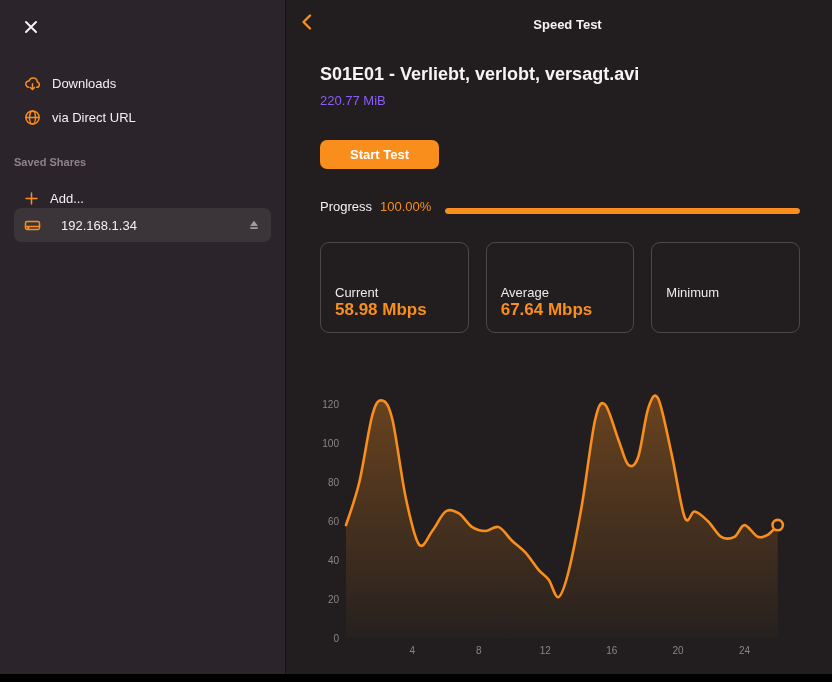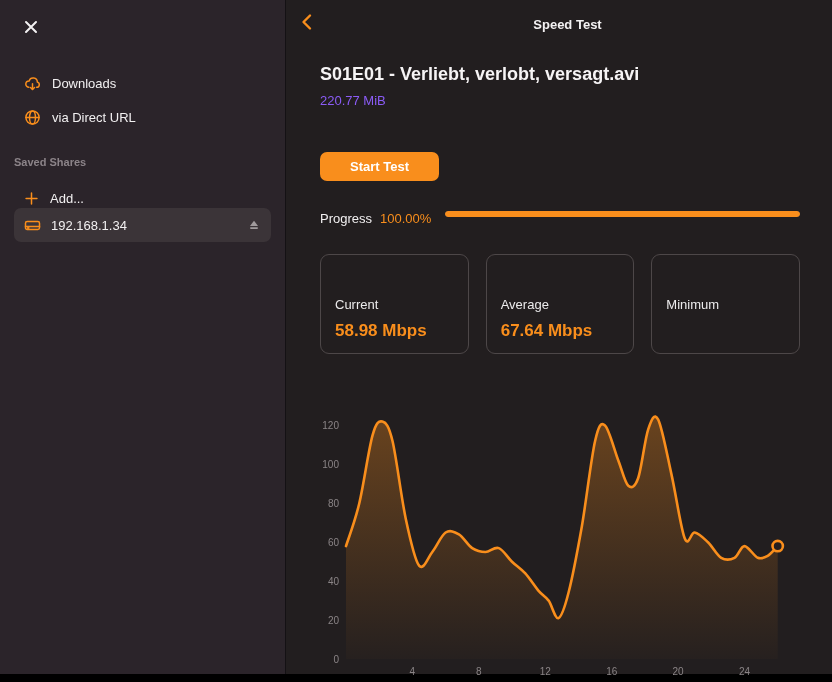--- a/index.html
+++ b/index.html
@@ -19,21 +19,21 @@
   .side-menu{padding-top:66px;}
   .side-item{
     display:flex;align-items:center;gap:11px;height:34px;padding:0 24px;
     font-size:13px;color:#f2f0f1;cursor:pointer;
   }
   .section-header{
     padding:22px 14px 6px 14px;font-size:11px;font-weight:bold;color:#8c8489;
   }
   .add-row{display:flex;align-items:flex-end;gap:11px;height:32px;padding:0 24px;font-size:13px;cursor:pointer;}
   .share-row{
-    display:flex;align-items:center;gap:10px;height:34px;margin:2px 14px;
+    display:flex;align-items:center;gap:20px;height:34px;margin:2px 14px;
     padding:0 10px;background:#3b3438;border-radius:7px;font-size:13px;cursor:pointer;
   }
   .share-row .spacer{flex:1;}
   .storage-box{
     position:absolute;left:12px;right:12px;bottom:12px;background:#1f1a1d;
     border-radius:8px;padding:7px 10px 9px 10px;box-sizing:border-box;
   }
   .storage-text{font-size:10.5px;color:#d9d6d7;}
   .storage-track{margin-top:6px;height:4px;border-radius:2px;background:#3d3739;overflow:hidden;}
   .storage-fill{height:100%;border-radius:2px;background:#f98e1c;}
@@ -42,36 +42,36 @@
   .main{flex:1;background:#221e1f;position:relative;color:#f2f0f1;}
   .main-header{position:relative;height:44px;}
   .back-btn{position:absolute;left:12px;top:12px;width:20px;height:20px;cursor:pointer;}
   .header-title{
     text-align:center;padding-top:17px;font-size:13px;font-weight:bold;color:#f4f2f3;
   }
   .content{padding:0 49px 0 34px;}
   .file-title{margin-top:20px;font-size:18px;font-weight:bold;color:#f6f4f5;}
   .file-size{margin-top:8px;font-size:13px;color:#8b5cf6;}
   .start-btn{
-    margin-top:44px;display:inline-block;background:#f98e1c;color:#fff;
+    margin-top:32px;display:inline-block;background:#f98e1c;color:#fff;
     font-size:13px;font-weight:bold;padding:7px 30px;border-radius:7px;
     border:none;cursor:pointer;font-family:inherit;
   }
-  .progress-row{margin-top:30px;display:flex;align-items:flex-start;gap:8px;}
+  .progress-row{margin-top:30px;display:flex;align-items:flex-end;gap:8px;}
   .progress-label{font-size:13px;color:#f2f0f1;}
   .progress-value{font-size:13px;color:#f98e1c;margin-right:6px;}
   .progress-track{flex:1;height:6px;border-radius:3px;background:#4a4344;overflow:hidden;}
   .progress-fill{height:100%;border-radius:3px;background:#f98e1c;}
 
   .stats-row{margin-top:28px;display:flex;gap:17px;}
   .stat-card{
     flex:1;border:1px solid #4d4748;border-radius:9px;padding:10px 14px 12px 14px;
   }
   .stat-label{font-size:13px;color:#ecebec;margin-top:32px;}
-  .stat-value{margin-top:9px;font-size:17px;font-weight:bold;color:#f98e1c;}
+  .stat-value{margin-top:0;font-size:17px;font-weight:bold;color:#f98e1c;}
 
   .chart-wrap{margin-top:44px;}
   svg{display:block;}
   .icon-stroke{fill:none;stroke:#f98e1c;stroke-width:1.4;stroke-linecap:round;stroke-linejoin:round;}
 </style>
 </head>
 <body>
 
 <div class="window">
 

